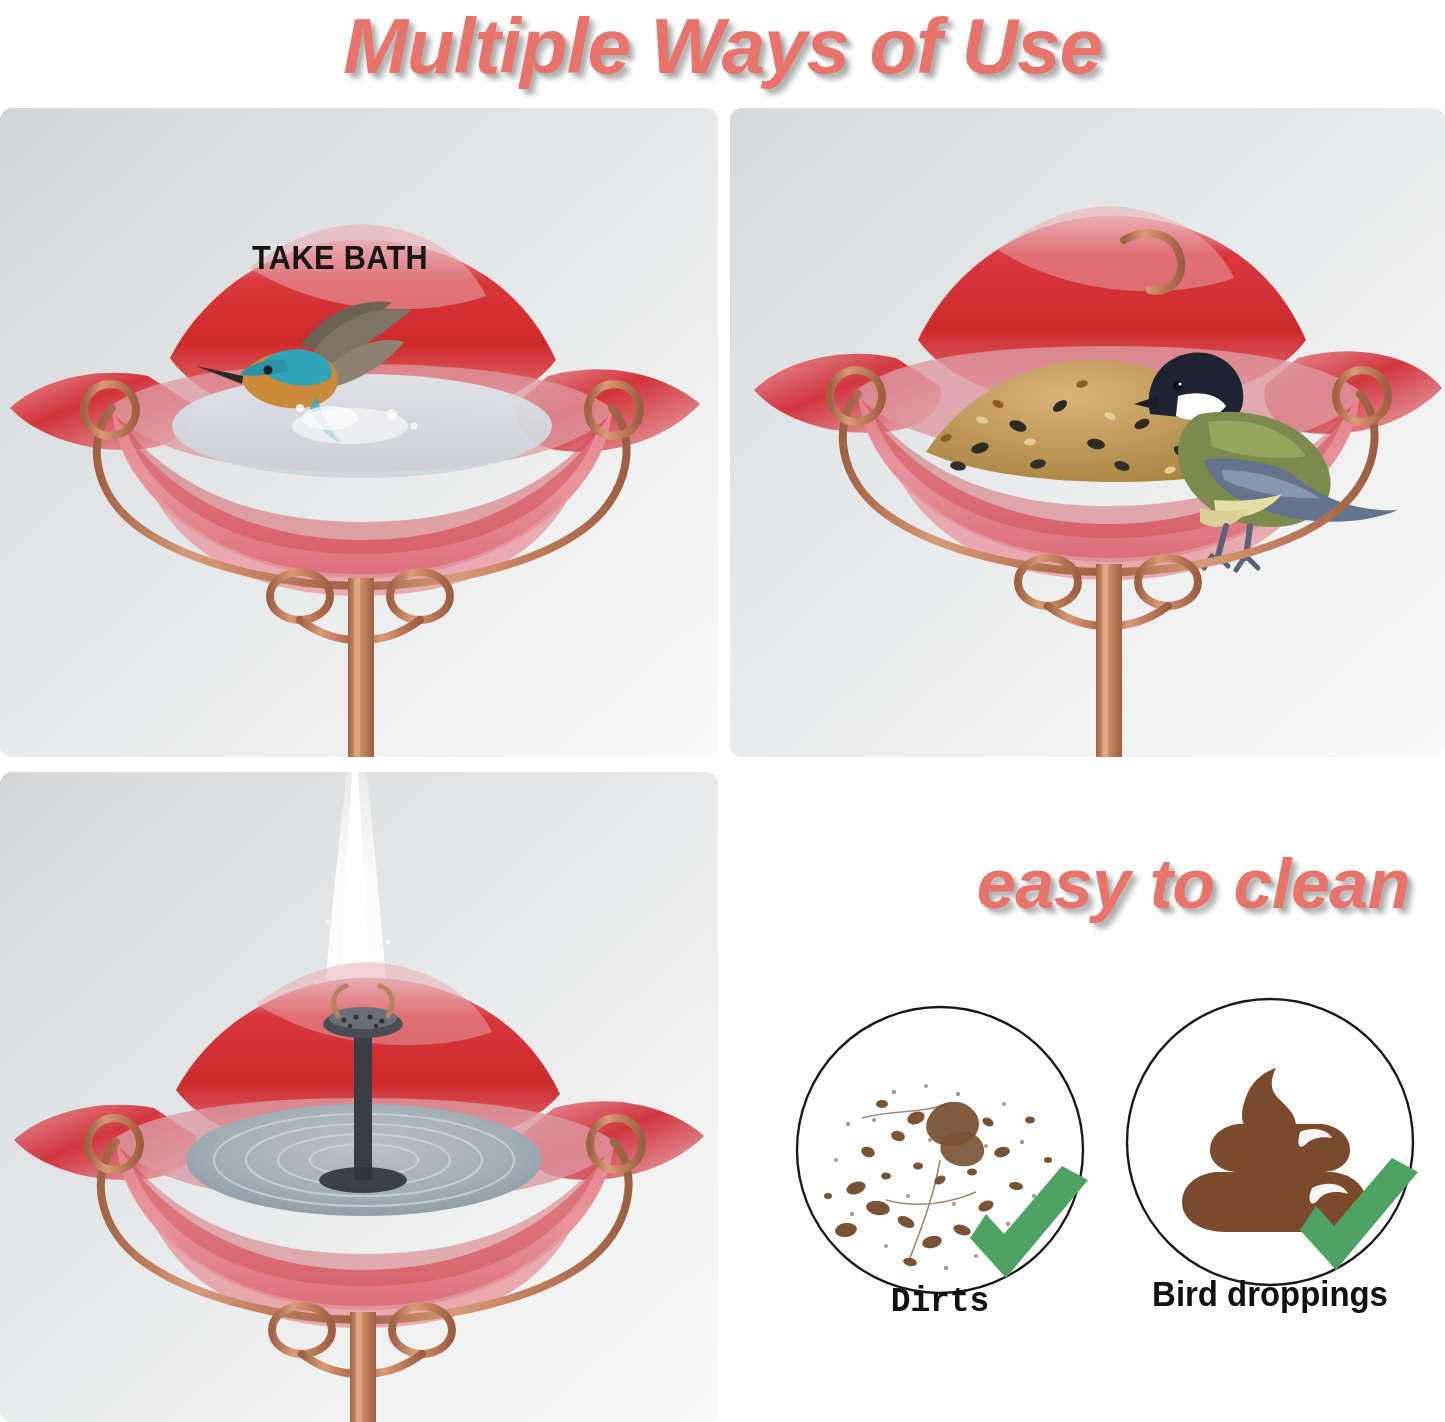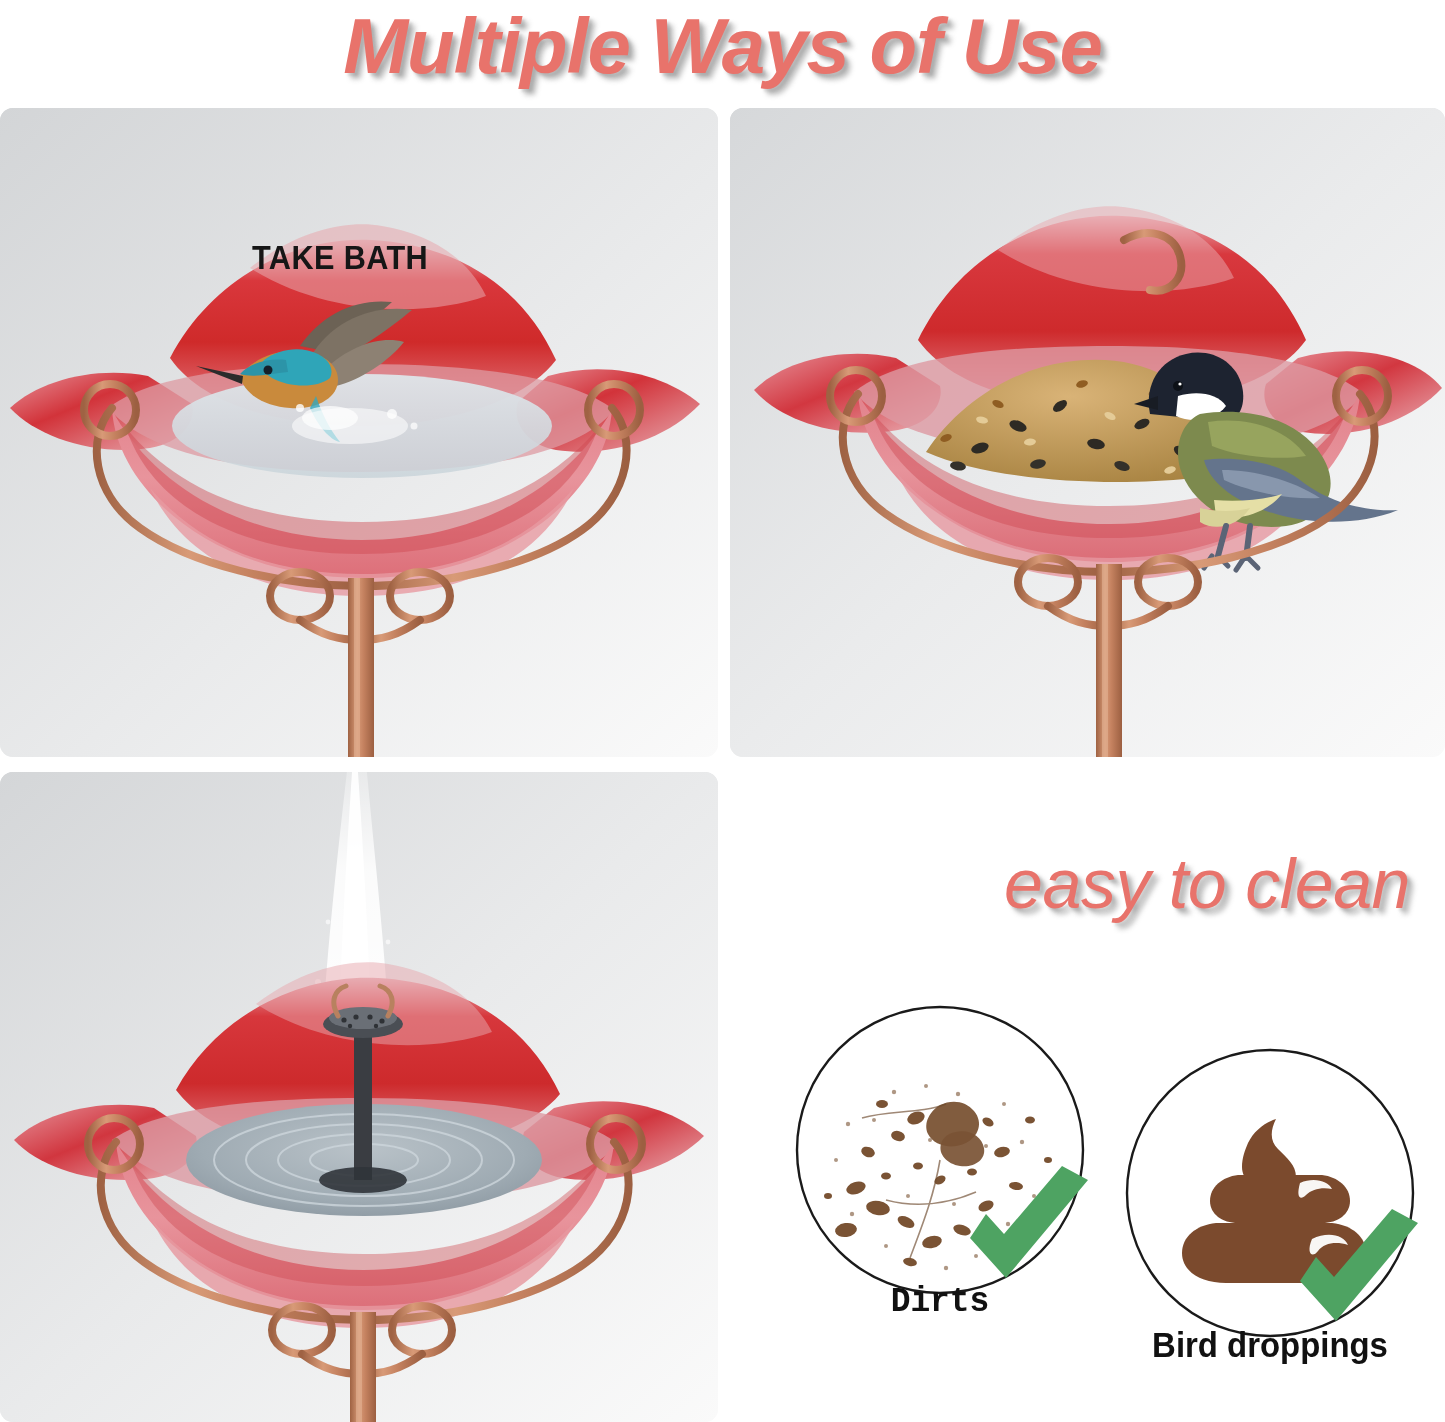--- a/index.html
+++ b/index.html
@@ -44,35 +44,35 @@
 
   
   .product{position:absolute;left:0;top:0;width:100%;height:100%;}
   .product svg{display:block;width:100%;height:100%;}
 
   
   #easy-clean{
     position:absolute;left:728px;top:838px;width:700px;height:92px;
     text-align:right;line-height:92px;padding-right:18px;
     box-sizing:border-box;
-    font-size:70px;font-weight:normal;font-style:italic;
+    font-size:70px;font-weight:bold;font-style:italic;
     letter-spacing:-.5px;
     color:#e8736b;
     -webkit-text-stroke:7px #ffffff;
     paint-order:stroke fill;
     text-shadow:
        6px 6px 5px rgba(120,120,120,.45),
        3px 3px 3px rgba(140,140,140,.33);
     white-space:nowrap;
   }
 
   
   .clean-item{position:absolute;width:300px;height:330px;}
   #clean-dirts    {left:790px; top:1000px;font-family:Liberation Mono, monospace;}
-  #clean-drop     {left:1120px;top:1043px;}
+  #clean-drop     {left:1120px;top:992px;}
   .clean-item svg{display:block;width:300px;height:300px;}
   .clean-caption{
     position:absolute;left:0;top:282px;width:300px;text-align:center;
     font-size:35px;font-weight:bold;color:#111;white-space:nowrap;
     transform:scaleX(.94);
   }
 </style>
 </head>
 <body>
 

